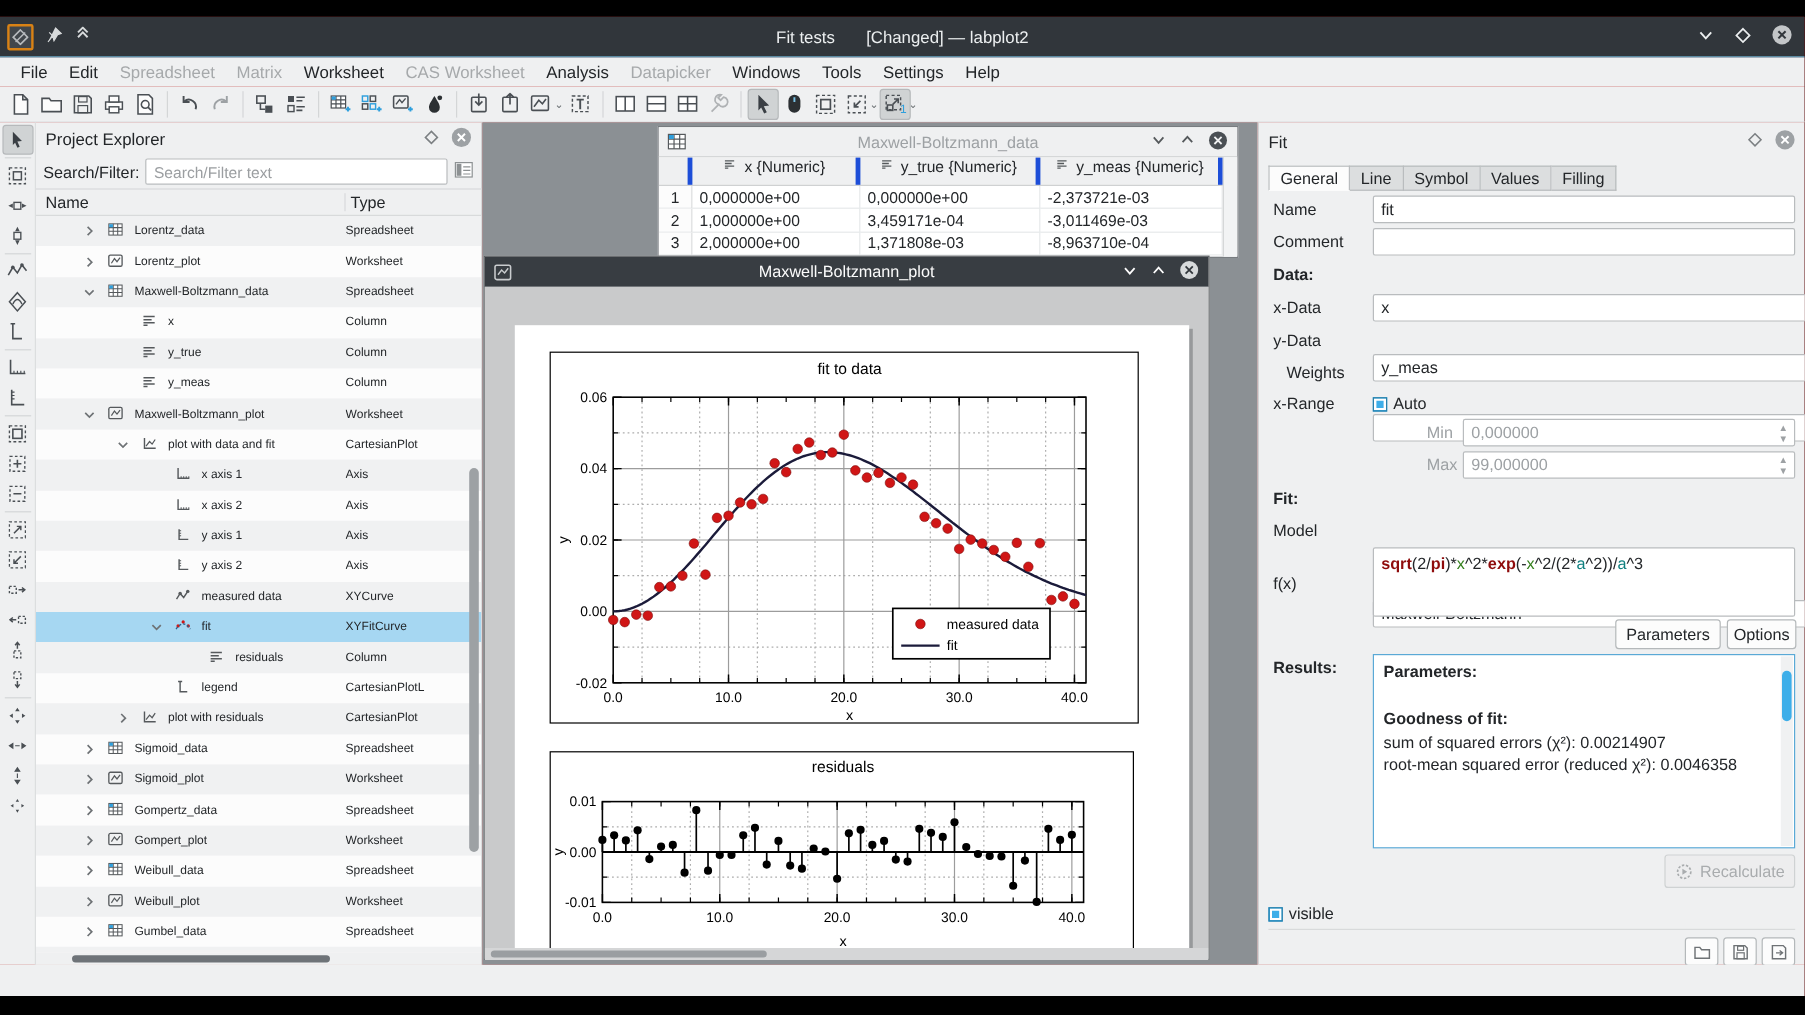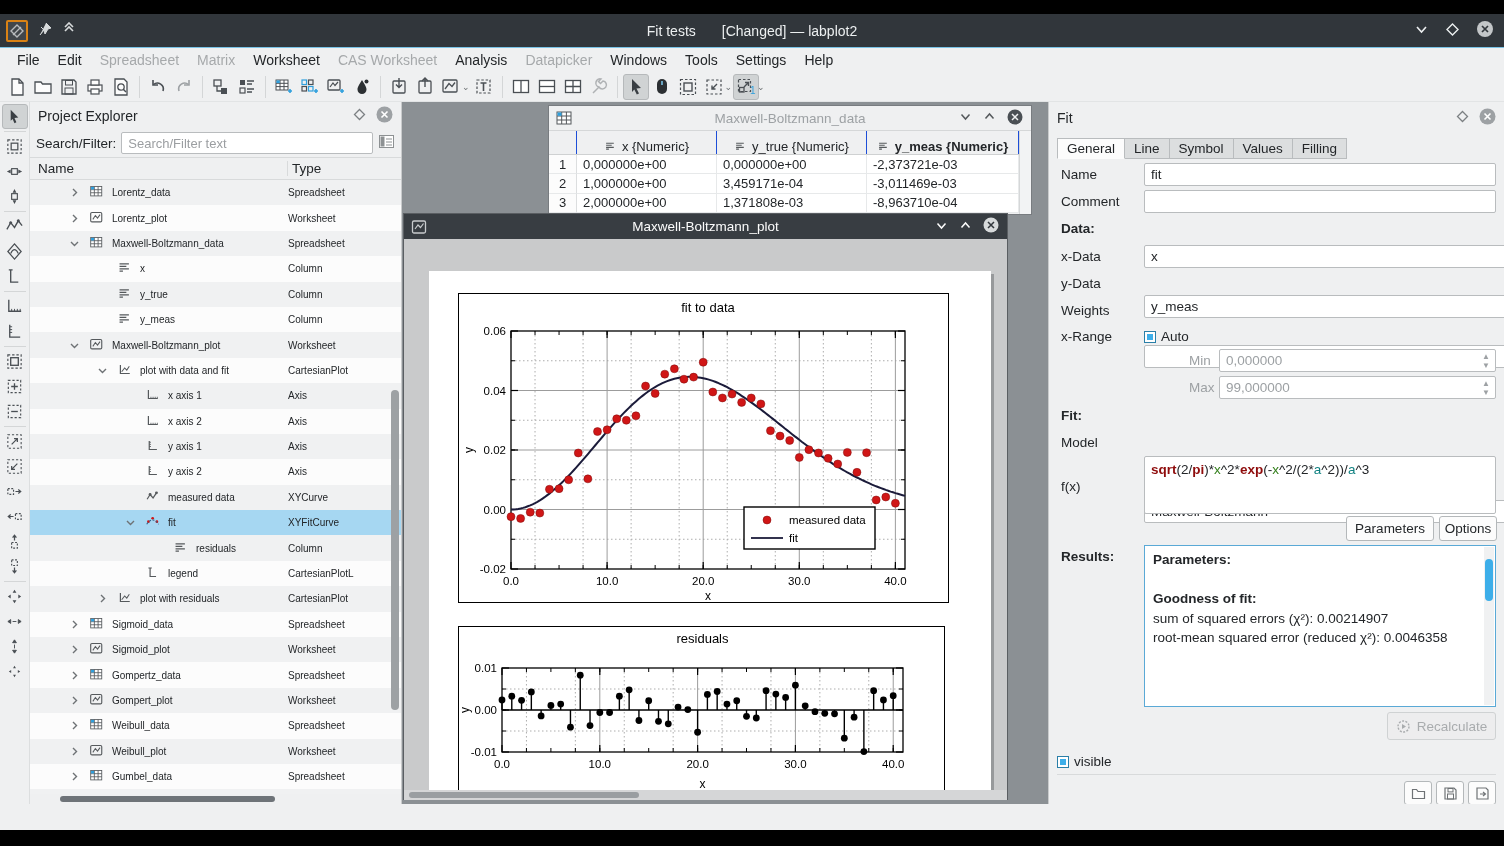--- a/index.html
+++ b/index.html
@@ -62,21 +62,21 @@
   .mdi{flex:1;background:#8b9094;position:relative;overflow:hidden;}
   .win{position:absolute;background:#eff0f1;border:1px solid #787c80;}
   .wtitle{height:25px;display:flex;align-items:center;position:relative;font-size:13.5px;}
   .wtitle.inactive{background:#eff0f1;color:#9da1a4;border-bottom:1px solid #d5d7d8;}
   .wtitle.active{background:#383d42;color:#fcfcfc;}
   .wbtns{position:absolute;right:8px;display:flex;align-items:center;gap:11px;}
   .wtname{position:absolute;left:0;right:0;text-align:center;}
   
   .sheet{display:flex;flex-direction:column;background:#fff;height:82px;overflow:hidden;}
   .shead{display:flex;height:24px;background:#eff0f1;border-bottom:1px solid #cfd1d2;font-size:13px;}
-  .shcell{display:flex;align-items:flex-end;justify-content:center;gap:4px;border-right:1px solid #1d4ed8;}
+  .shcell{display:flex;align-items:flex-start;justify-content:center;gap:4px;border-right:4px solid #1d4ed8;}
   .srow{display:flex;height:19.5px;font-size:13px;}
   .sgut{width:28px;display:flex;align-items:center;justify-content:center;border-right:1px solid #dcdedf;border-bottom:1px solid #e7e9ea;background:#fcfcfc;}
   .scell{display:flex;align-items:center;padding-left:6px;border-right:1px solid #e7e9ea;border-bottom:1px solid #e7e9ea;}
   .sheetvs{position:absolute;right:0;top:25px;bottom:0;width:12px;background:#f2f3f4;border-left:1px solid #d5d7d8;}
   
   .wscontent{position:relative;height:561px;background:#c9cacb;overflow:hidden;}
   .paper{position:absolute;left:25px;top:32px;width:562px;height:545px;background:#fff;box-shadow:3px 3px 0 #97999b;}
   .plotbox{position:absolute;background:#fff;}
   .wshs{position:absolute;left:0;bottom:0;height:10px;width:100%;background:#d5d6d7;}
   .wshs .hthumb{background:#9a9ea1;}
@@ -897,21 +897,21 @@
                     <path d="M3 4.5 h11 M3 7.5 h8 M3 10.5 h11 M3 13 h4" stroke="#55595c" stroke-width="1.5"></path>
                   </svg>
                   <span>x {Numeric}</span>
                 </div>
                 <div class="shcell" style="width: 150px;">
                   <svg width="14" height="14" viewBox="0 0 20 20">
                     <path d="M3 4.5 h11 M3 7.5 h8 M3 10.5 h11 M3 13 h4" stroke="#55595c" stroke-width="1.5"></path>
                   </svg>
                   <span>y_true {Numeric}</span>
                 </div>
-                <div class="shcell" style="width: 152px; font-weight: bold;">
+                <div class="shcell" style="width: 152px;">
                   <svg width="14" height="14" viewBox="0 0 20 20">
                     <path d="M3 4.5 h11 M3 7.5 h8 M3 10.5 h11 M3 13 h4" stroke="#55595c" stroke-width="1.5"></path>
                   </svg>
                   <span>y_meas {Numeric}</span>
                 </div>
               </div>
               <div class="srow">
                 <div class="sgut">1</div>
                 <div class="scell" style="width: 140px;">0,000000e+00</div>
                 <div class="scell" style="width: 150px;">0,000000e+00</div>
@@ -1309,21 +1309,21 @@
       <span class="fd-field" style="top:88px;"></span>
 
       <span class="fd-label" style="top:119px;font-weight:bold;">Data:</span>
 
       <span class="fd-label" style="top:147px;">x-Data</span>
       <span class="fd-field combo" style="top:143px;">x</span>
 
       <span class="fd-label" style="top:174px;">y-Data</span>
       <span class="fd-field combo" style="top:170px;">y_meas</span>
 
-      <span class="fd-label" style="top:201px;">Weights</span>
+      <span class="fd-label" style="top:201px;margin-left:11px;">Weights</span>
       <span class="fd-field combo" style="top:197px;"></span>
 
       <span class="fd-label" style="top:227px;">x-Range</span>
       <span style="position:absolute;left:95px;top:227px;"><span class="checkbox"></span><span>Auto</span></span>
 
       <span class="fd-label" style="left:140px;top:251px;color:#9da1a4;">Min</span>
       <span class="fd-field spin" style="left:170px;top:247px;">
             <span>0,000000</span>
             <span class="arrows">▲<br>▼</span>
           </span>

